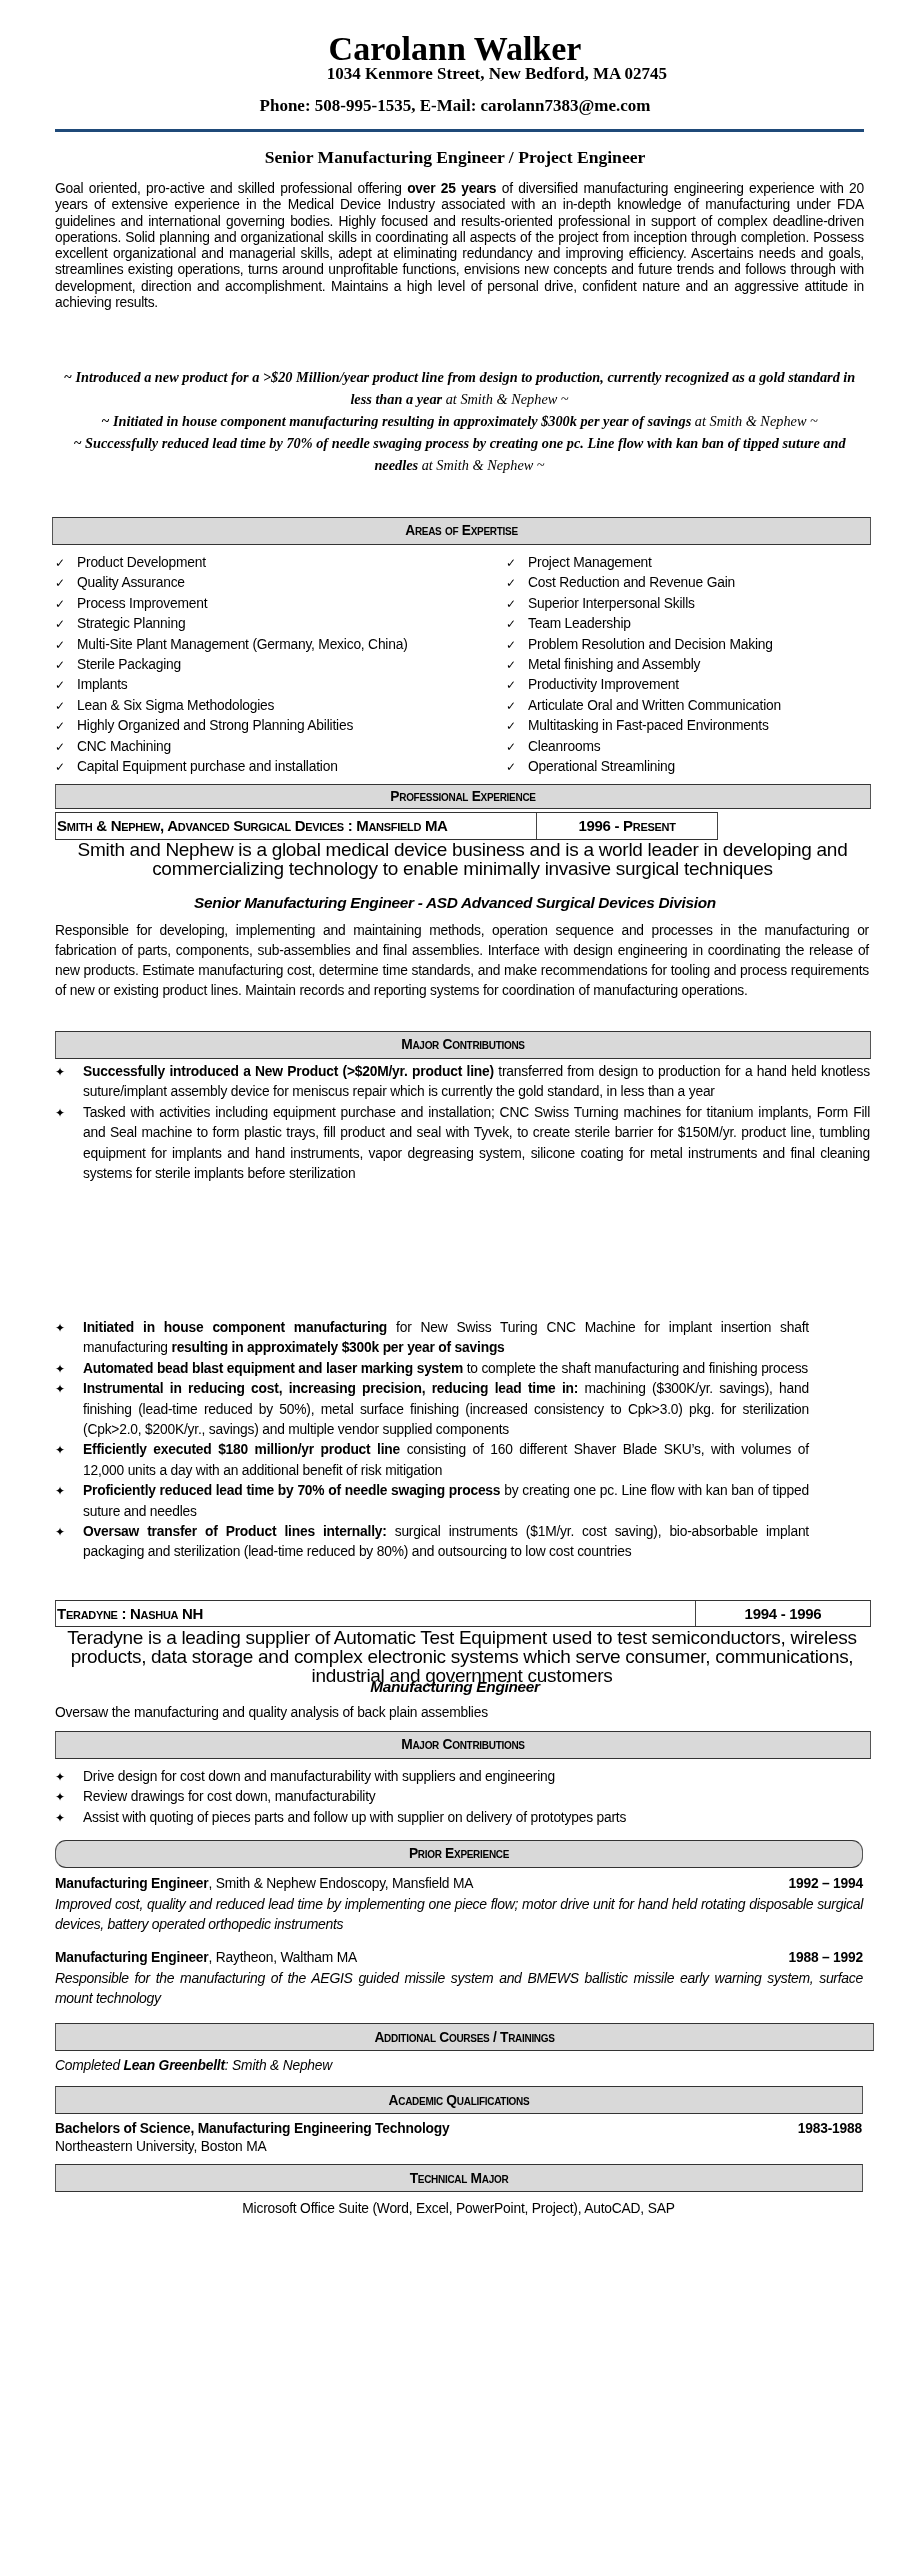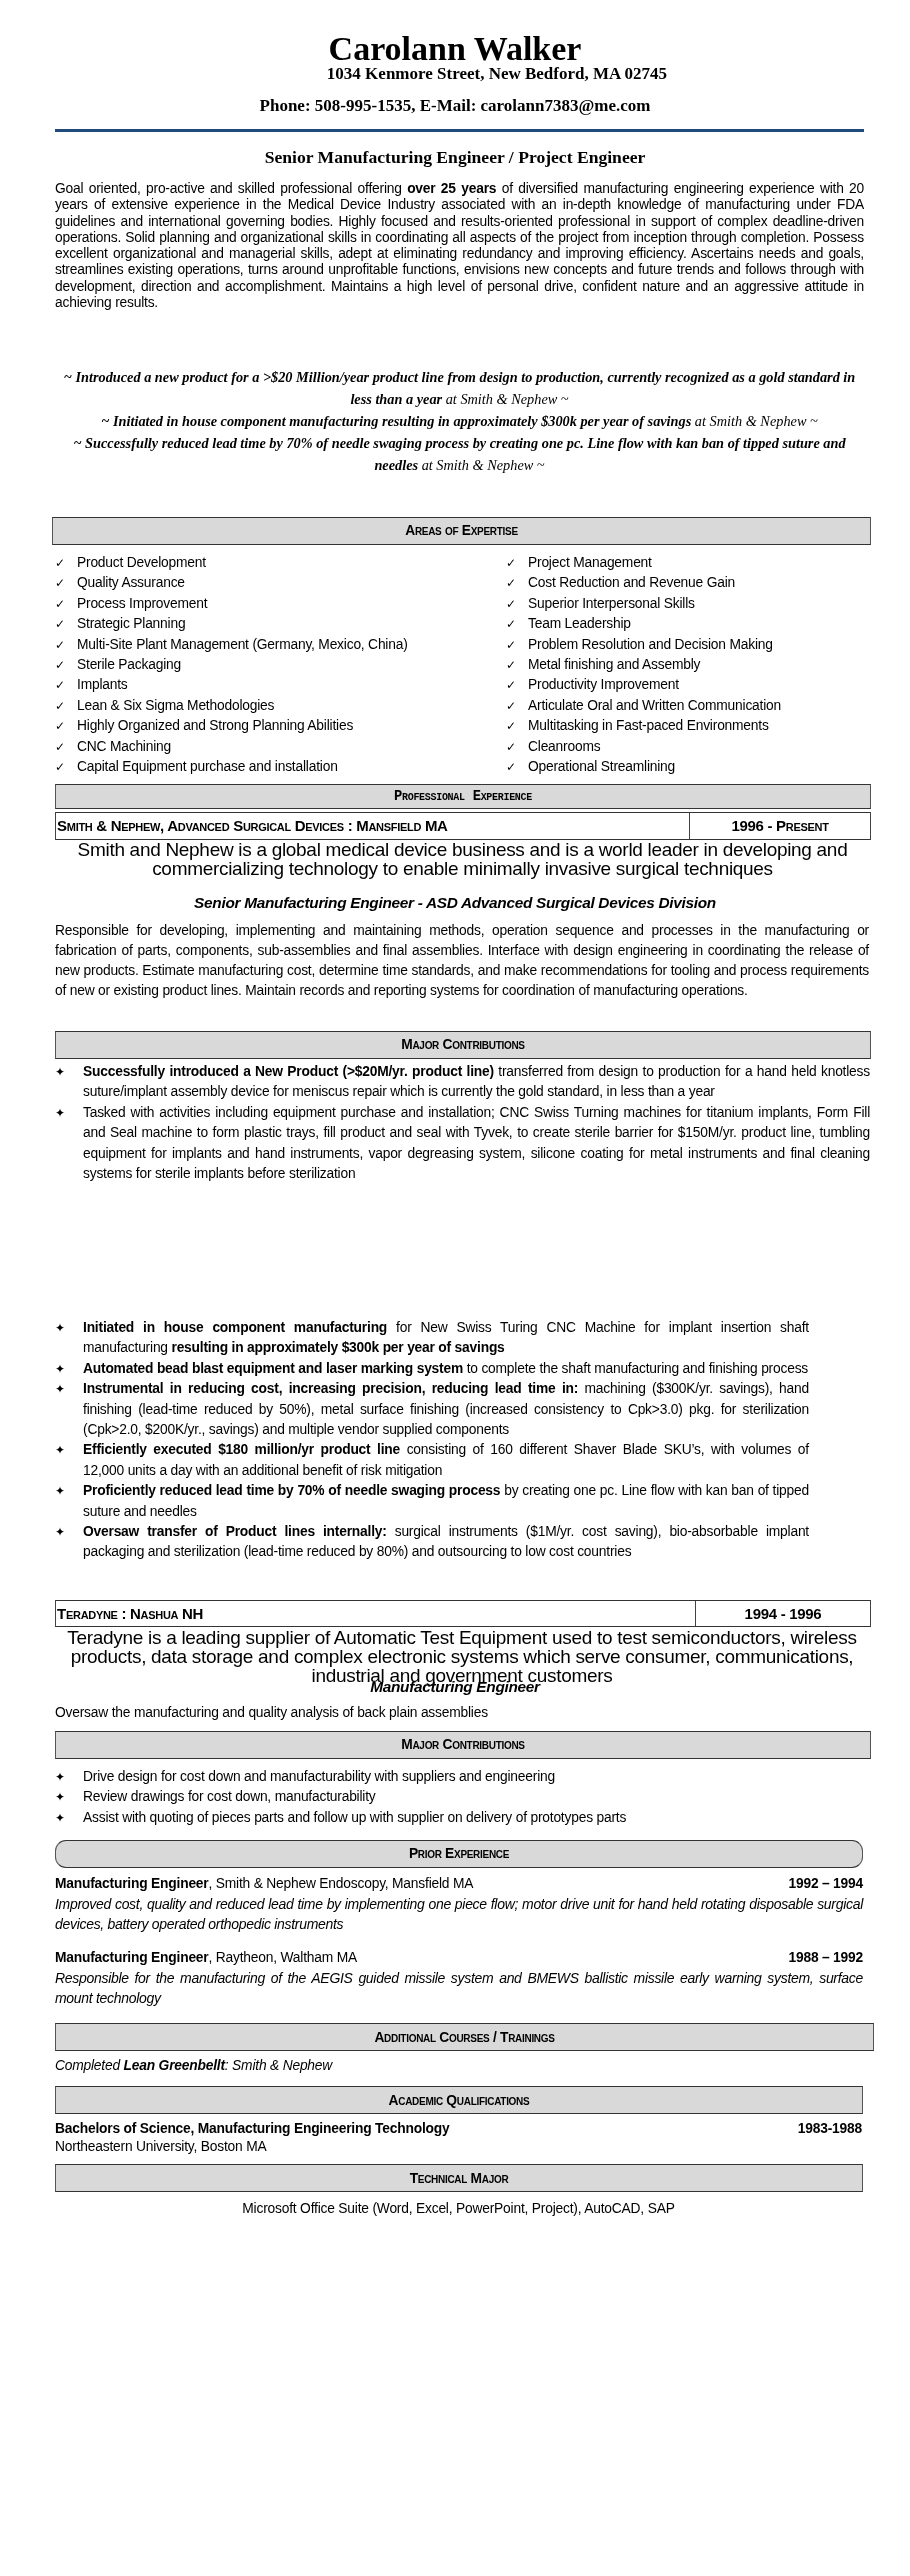--- a/index.html
+++ b/index.html
@@ -140,22 +140,22 @@
     <div class="exp-item">
       <span class="check">✓</span>
       <span>Cleanrooms</span>
     </div>
     <div class="exp-item">
       <span class="check">✓</span>
       <span>Operational Streamlining</span>
     </div>
   </div>
 
-<div class="abs secbox" style="left:55px; width:816px; top:784px; height:25px;font-family:Liberation Mono, monospace;">Professional Experience</div>
-<div class="abs jobbox" style="left:55px; width:816px; top:812px; height:27.5px;">
+<div class="abs secbox" style="left:55px; width:816px; top:784px; height:25px;">Professional Experience</div>
+<div class="abs jobbox" style="left:55px; width:663px; top:812px; height:27.5px;">
   <div class="org">Smith &amp; Nephew, Advanced Surgical Devices : Mansfield MA</div>
   <div class="dates" style="width:180px;">1996 - Present</div>
 </div>
 <div class="abs sans center companydesc" style="left:55px; width:815px; top:840px;">Smith and Nephew is a global medical device business and is a world leader in developing and commercializing technology to enable minimally invasive surgical techniques</div>
 <div class="abs sans center roletitle" style="left:0; width:910px; top:893px;">Senior Manufacturing Engineer - ASD Advanced Surgical Devices Division</div>
 <div class="abs sans para justify" style="left:55px; width:814px; top:921px; line-height:20px; letter-spacing:-0.2px;">Responsible for developing, implementing and maintaining methods, operation sequence and processes in the manufacturing or fabrication of parts, components, sub-assemblies and final assemblies. Interface with design engineering in coordinating the release of new products. Estimate manufacturing cost, determine time standards, and make recommendations for tooling and process requirements of new or existing product lines. Maintain records and reporting systems for coordination of manufacturing operations.</div>
 
 <div class="abs secbox" style="left:55px; width:816px; top:1031px; height:27.5px;">Major Contributions</div>
 <div class="abs sans bullets" style="left:55px; width:815px; top:1062px; letter-spacing:-0.2px;" id="contrib-a">
     <div class="bullet">

